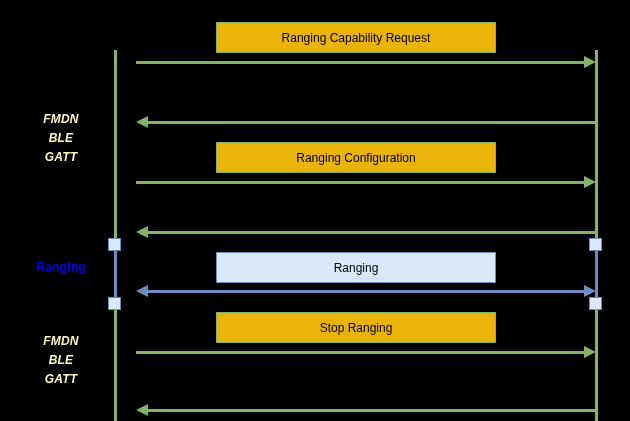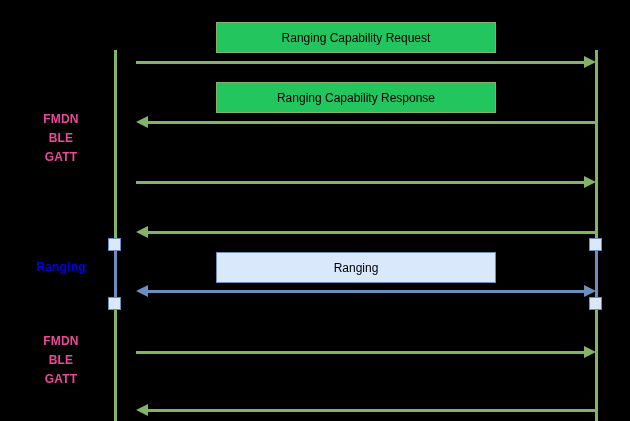--- a/index.html
+++ b/index.html
@@ -52,42 +52,42 @@
   .phase-label {
     position: absolute;
     left: 18px;
     width: 86px;
     text-align: center;
     font-size: 12px;
     font-weight: bold;
     line-height: 19px;
     letter-spacing: 0.2px;
   }
-  .phase-label.green { color: #ec4899; }
+  .phase-label.green { color: #fef9c3; font-style: italic; }
   .phase-label.blue  { color: #0000ee; }
   #phase-label-top    { top: 110px; }
   #phase-label-mid    { top: 258px; }
   #phase-label-bottom { top: 332px; }
   .phase-line { display: block; }
 
   
   .message-box {
     position: absolute;
     left: 216px;
     width: 280px;
     height: 31px;
     box-sizing: border-box;
     display: flex;
     align-items: center;
     justify-content: center;
     font-size: 12px;
     color: #000000;
   }
   .message-box.green {
-    background: #22c55e;
+    background: #eab308;
     border: 1px solid #82b366;
   }
   .message-box.blue {
     background: #dae8fc;
     border: 1px solid #6c8ebf;
   }
 
   
   .arrow-row {
     position: absolute;
@@ -151,43 +151,44 @@
     <span class="phase-line">BLE</span>
     <span class="phase-line">GATT</span>
   </div>
 
   <div class="message-box green" style="top:22px">Ranging Capability Request</div>
   <div class="arrow-row dir-right" style="top:56px">
     <div class="arrow-shaft green"></div>
     <div class="arrow-head right green"></div>
   </div>
 
-  <div class="message-box green" style="top:82px">Ranging Capability Response</div>
   <div class="arrow-row dir-left" style="top:116px">
     <div class="arrow-shaft green"></div>
     <div class="arrow-head left green"></div>
   </div>
 
+  <div class="message-box green" style="top:142px">Ranging Configuration</div>
   <div class="arrow-row dir-right" style="top:176px">
     <div class="arrow-shaft green"></div>
     <div class="arrow-head right green"></div>
   </div>
 
   <div class="arrow-row dir-left" style="top:226px">
     <div class="arrow-shaft green"></div>
     <div class="arrow-head left green"></div>
   </div>
 
   <div class="message-box blue" style="top:252px">Ranging</div>
   <div class="arrow-row dir-both" style="top:285px">
     <div class="arrow-shaft blue"></div>
     <div class="arrow-head left blue"></div>
     <div class="arrow-head right blue"></div>
   </div>
 
+  <div class="message-box green" style="top:312px">Stop Ranging</div>
   <div class="arrow-row dir-right" style="top:346px">
     <div class="arrow-shaft green"></div>
     <div class="arrow-head right green"></div>
   </div>
 
   <div class="arrow-row dir-left" style="top:404px">
     <div class="arrow-shaft green"></div>
     <div class="arrow-head left green"></div>
   </div>
 

